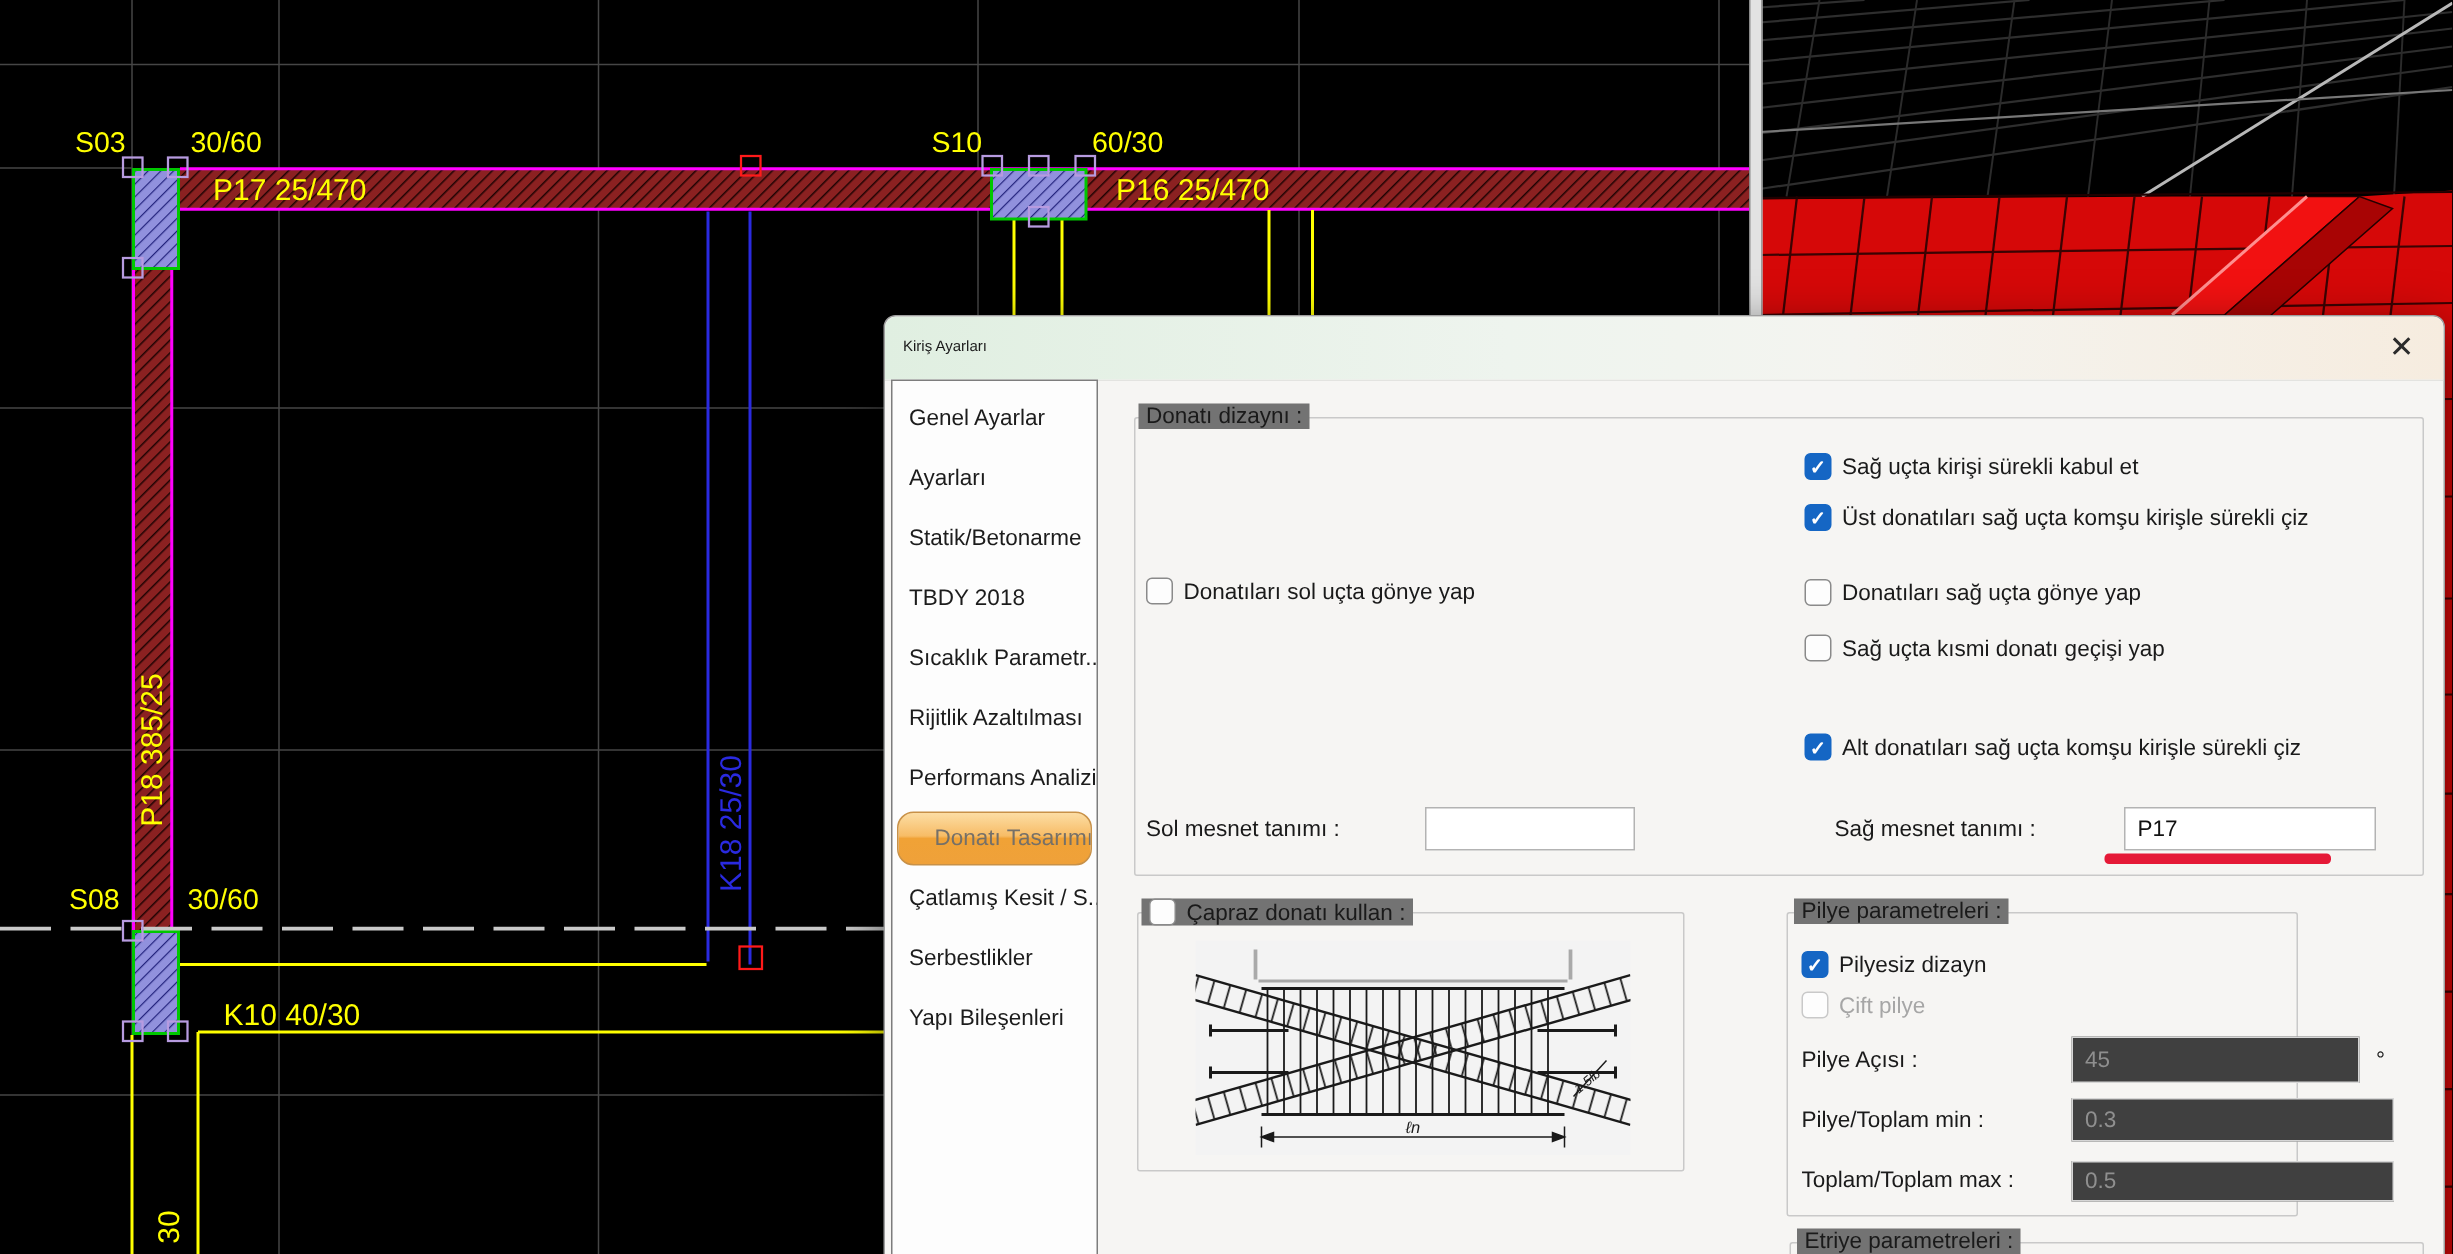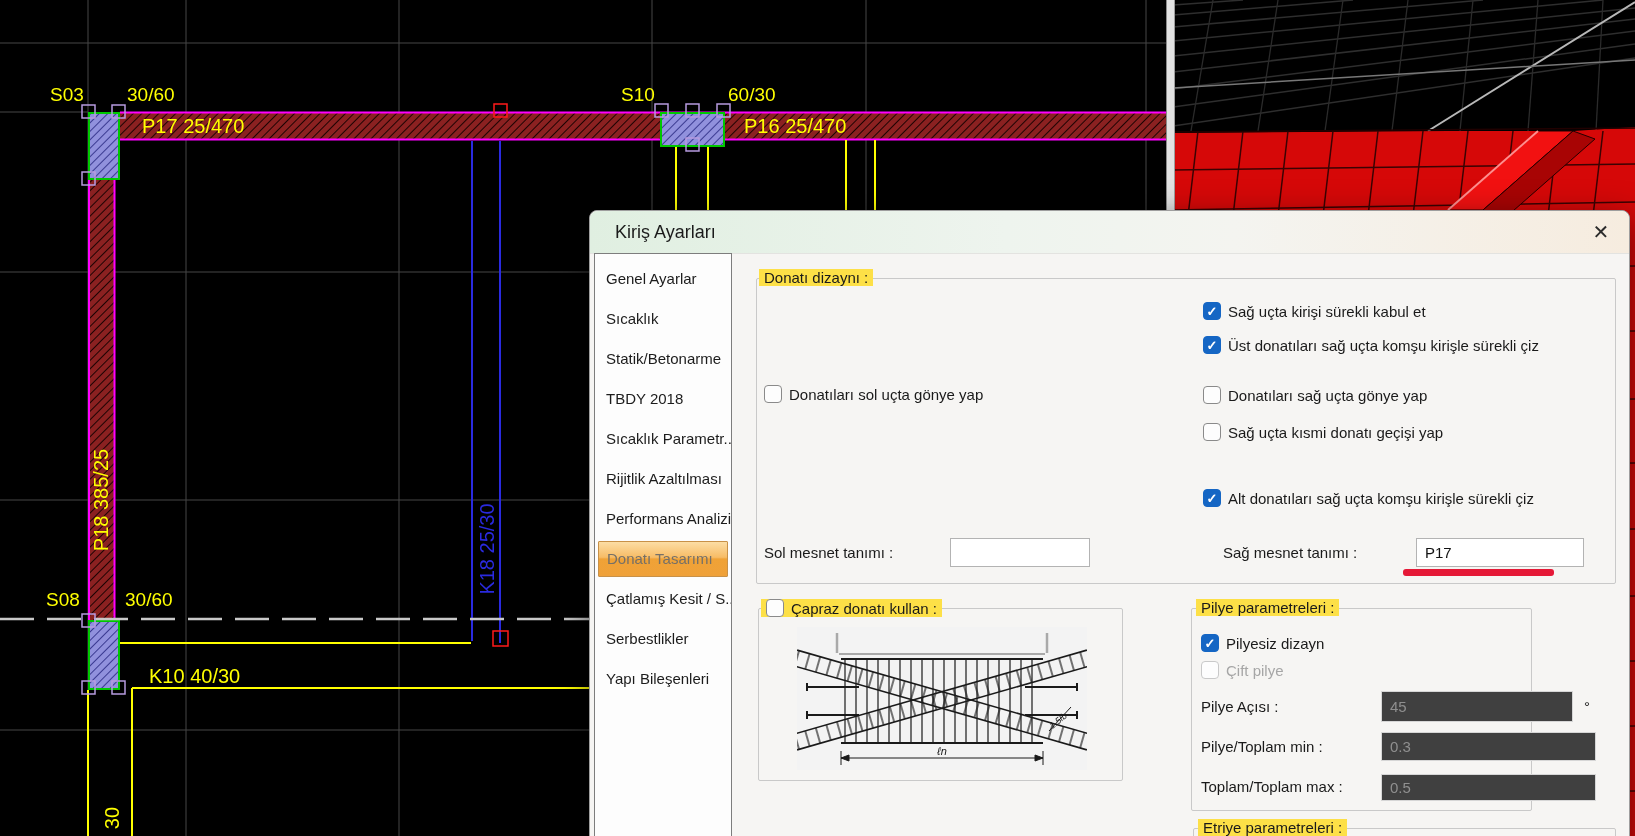--- a/index.html
+++ b/index.html
@@ -16,34 +16,34 @@
   #plan{position:absolute;left:0;top:0;z-index:1;}
   #v3d{position:absolute;left:1173px;top:0;z-index:1;}
 
   
   #dlg{position:absolute;left:589px;top:210px;width:1041px;height:650px;background:#f6f5f3;
        border:1px solid #9e9e9e;border-radius:8px 8px 0 0;box-shadow:0 10px 34px rgba(0,0,0,.55);
        z-index:10;box-sizing:border-box;}
   #dlg-title{position:absolute;left:0;top:0;right:0;height:42px;border-radius:8px 8px 0 0;
        background:linear-gradient(90deg,#e0efe1 0%,#eef4ee 40%,#f4f4f0 62%,#f6ecdf 100%);
        border-bottom:1px solid #e3e3e0;}
-  #dlg-title .t{position:absolute;left:25px;top:0;line-height:42px;font-size:18px;color:#1b1b1b;}
+  #dlg-title .t{position:absolute;left:12px;top:0;line-height:42px;font-size:10px;color:#1b1b1b;}
   #close-x{position:absolute;right:16px;top:9px;width:24px;height:24px;line-height:24px;
        text-align:center;font-size:20px;color:#2b2b2b;cursor:pointer;}
 
   #nav{position:absolute;left:4px;top:42px;width:138px;bottom:-6px;background:#fdfdfd;
        border:1px solid #7d7d7d;box-sizing:border-box;padding-top:5px;}
   .nav-item{height:40px;line-height:40px;padding-left:11px;font-size:15px;color:#1c1c1c;
        white-space:nowrap;overflow:hidden;cursor:default;}
-  .nav-item.sel{margin:2px 3px;height:34px;line-height:33px;padding-left:8px;border-radius:1px;
+  .nav-item.sel{margin:2px 3px;height:34px;line-height:33px;padding-left:24px;border-radius:11px;
        border:1px solid #c89148;color:#757068;
        background:linear-gradient(#fcdda4 0%,#f7bc66 45%,#f0a236 50%,#efa13a 100%);}
 
   .grp{position:absolute;border:1px solid #c9c9c9;border-radius:2px;box-sizing:border-box;}
-  .grp-label{position:absolute;top:-10px;left:8px;background:#fde047;padding:0 5px;
+  .grp-label{position:absolute;top:-10px;left:8px;background:#737373;padding:0 5px;
        font-size:15px;color:#1a1a1a;white-space:nowrap;display:flex;align-items:center;gap:7px;}
 
   .row{position:absolute;display:flex;align-items:center;gap:7px;height:24px;}
   .cb-box{width:18px;height:18px;border-radius:4px;box-sizing:border-box;flex:0 0 18px;
        background:#fdfdfd;border:1px solid #8a8a8a;display:flex;align-items:center;justify-content:center;}
   .cb-box.checked{background:#1566c4;border:1px solid #1566c4;}
   .cb-box .chk{color:#fff;font-size:13px;font-weight:bold;line-height:1;}
   .cb-box.dis{border-color:#c9c9c9;}
   .cb-label{font-size:15px;color:#1a1a1a;white-space:nowrap;}
   .cb-label.dis{color:#a6a6a6;}
@@ -214,21 +214,21 @@
 </svg>
 
 <div id="dlg">
   <div id="dlg-title">
     <span class="t">Kiriş Ayarları</span>
     <span id="close-x">✕</span>
   </div>
 
   <div id="nav">
     <div class="nav-item">Genel Ayarlar</div>
-    <div class="nav-item">Sıcaklık</div>
+    <div class="nav-item">Ayarları</div>
     <div class="nav-item">Statik/Betonarme</div>
     <div class="nav-item">TBDY 2018</div>
     <div class="nav-item">Sıcaklık Parametr...</div>
     <div class="nav-item">Rijitlik Azaltılması</div>
     <div class="nav-item">Performans Analizi</div>
     <div class="nav-item sel">Donatı Tasarımı</div>
     <div class="nav-item">Çatlamış Kesit / S...</div>
     <div class="nav-item">Serbestlikler</div>
     <div class="nav-item">Yapı Bileşenleri</div>
   </div>

